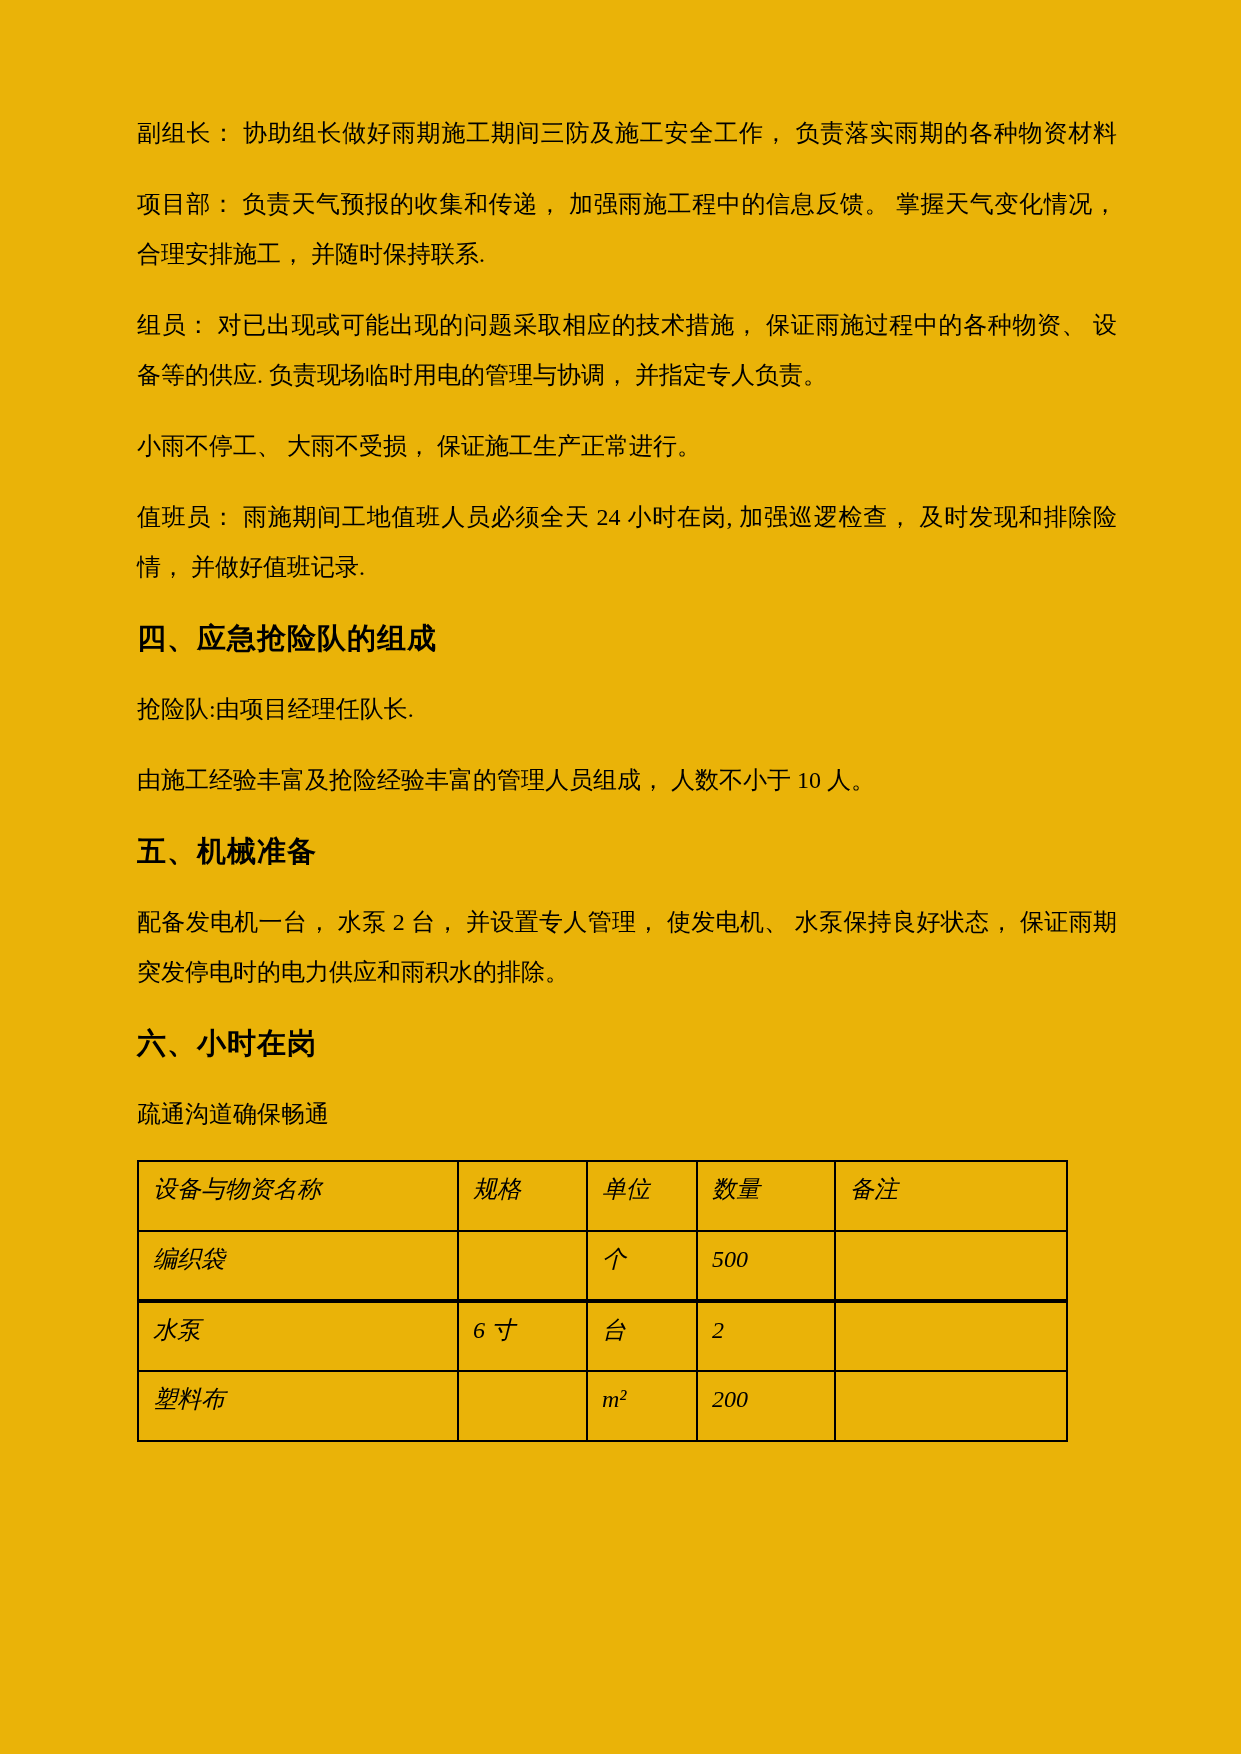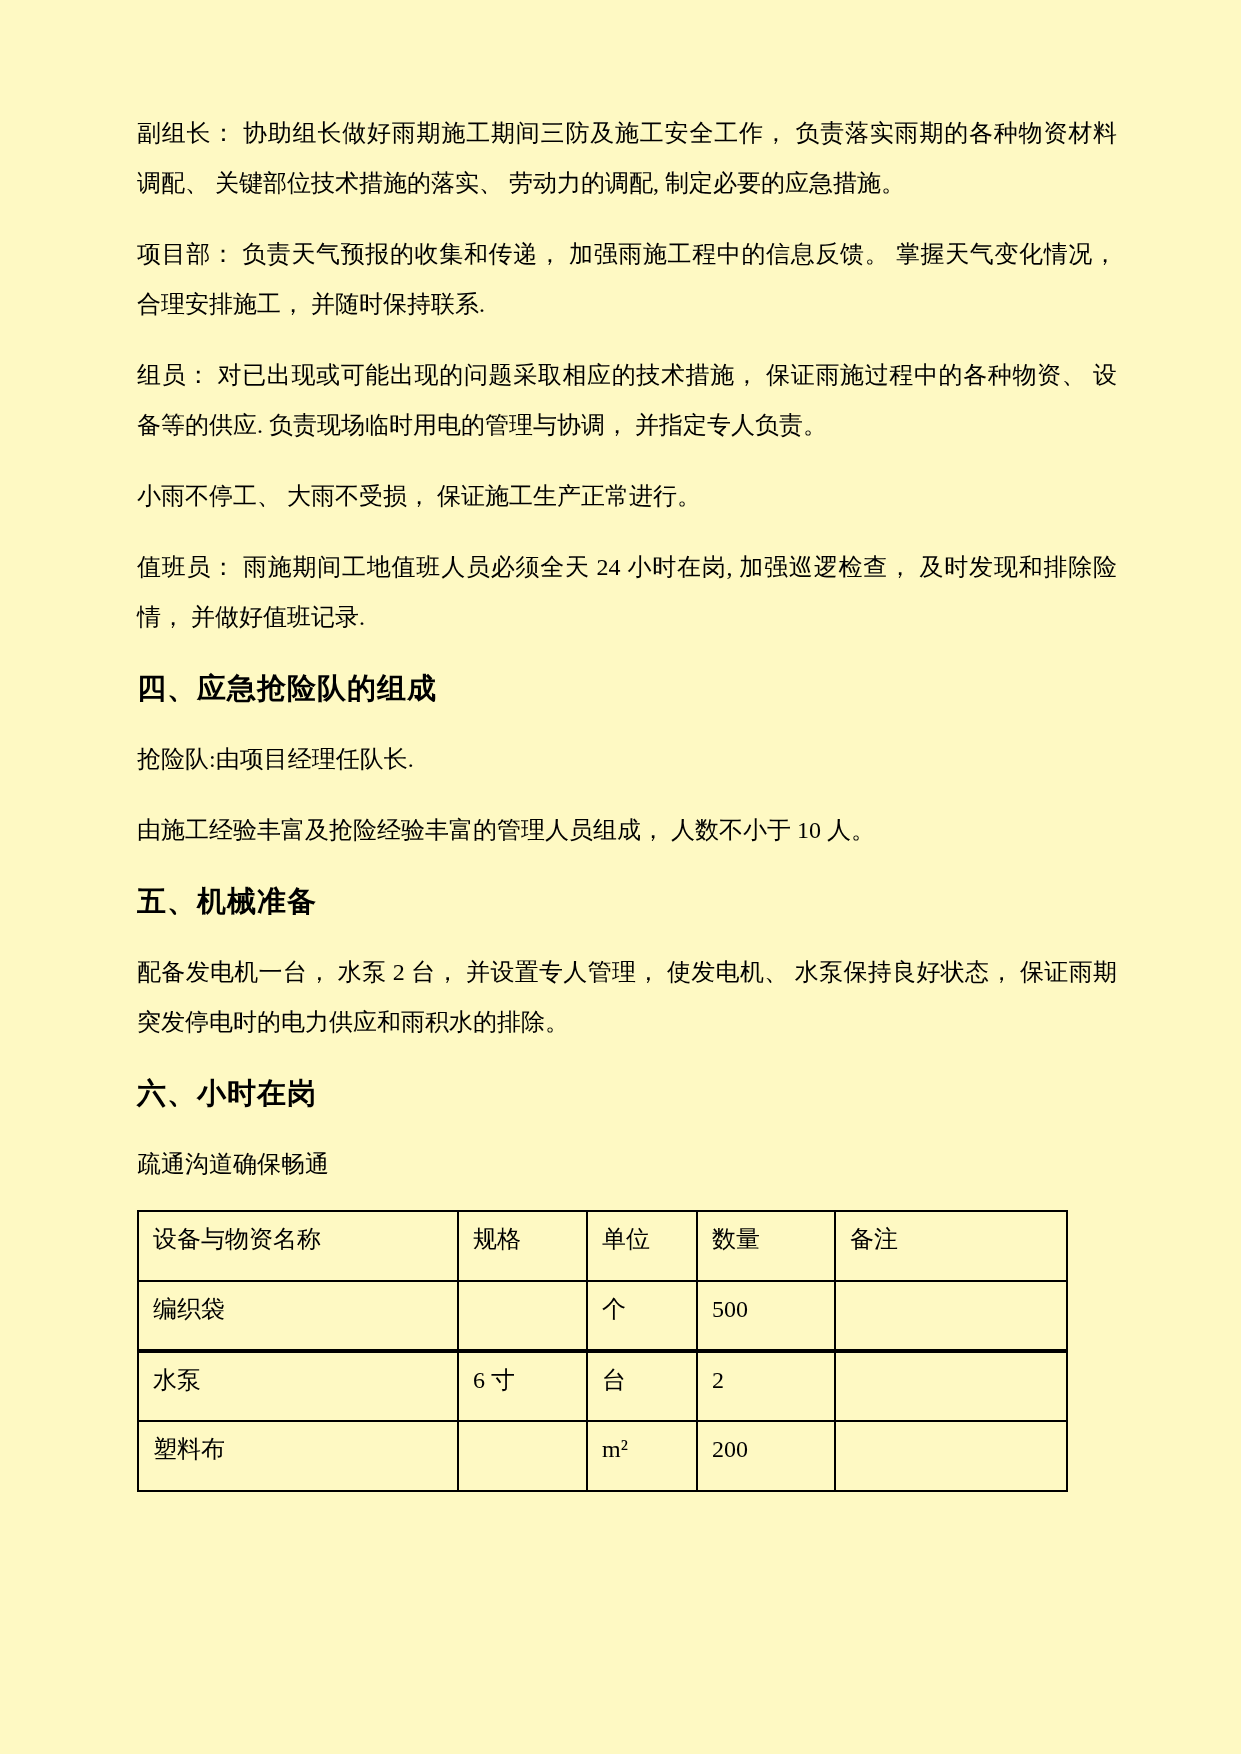--- a/index.html
+++ b/index.html
@@ -2,21 +2,21 @@
 <html><head>
 <meta charset="utf-8">
 <style>
   html, body { margin: 0; padding: 0; background: #ffffff; }
   .page {
     position: relative;
     width: 1241px;
     height: 1754px;
     box-sizing: border-box;
     padding: 108px 124px 0 137px;
-    background: #fef9c3;
+    background: #eab308;
     color: #000000;
     font-family: "Liberation Serif", "DejaVu Serif", serif;
     font-size: 24px;
     overflow: hidden;
   }
   .para { margin: 0 0 21px 0; }
   .line { line-height: 50px; white-space: pre-wrap; }
   .just { text-align: justify; text-align-last: justify; }
   .heading {
     font-family: "Liberation Sans", "DejaVu Sans", sans-serif;
@@ -24,20 +24,21 @@
     font-size: 29px;
     line-height: 50px;
     margin: 0 0 21px 0;
     letter-spacing: 1px;
   }
   table.materials {
     border-collapse: collapse;
     table-layout: fixed;
     width: 929px;
     margin-top: 0;
+    font-style: italic;
   }
   table.materials th, table.materials td {
     border: 2px solid #000000;
     font-weight: normal;
     text-align: left;
     vertical-align: top;
     padding: 13px 8px 0 14px;
     height: 70px;
     box-sizing: border-box;
     font-size: 24px;
@@ -46,21 +47,20 @@
   }
   tr.thick-bottom th, tr.thick-bottom td { border-bottom-width: 4px; }
 </style>
 </head>
 <body>
 
 <div class="page">
 
   <div class="para">
     <div class="line just">副组长： 协助组长做好雨期施工期间三防及施工安全工作， 负责落实雨期的各种物资材料</div>
-    <div class="line">调配、 关键部位技术措施的落实、 劳动力的调配, 制定必要的应急措施。</div>
   </div>
 
   <div class="para">
     <div class="line just">项目部： 负责天气预报的收集和传递， 加强雨施工程中的信息反馈。 掌握天气变化情况，</div>
     <div class="line">合理安排施工， 并随时保持联系.</div>
   </div>
 
   <div class="para">
     <div class="line just">组员： 对已出现或可能出现的问题采取相应的技术措施， 保证雨施过程中的各种物资、 设</div>
     <div class="line">备等的供应. 负责现场临时用电的管理与协调， 并指定专人负责。</div>

